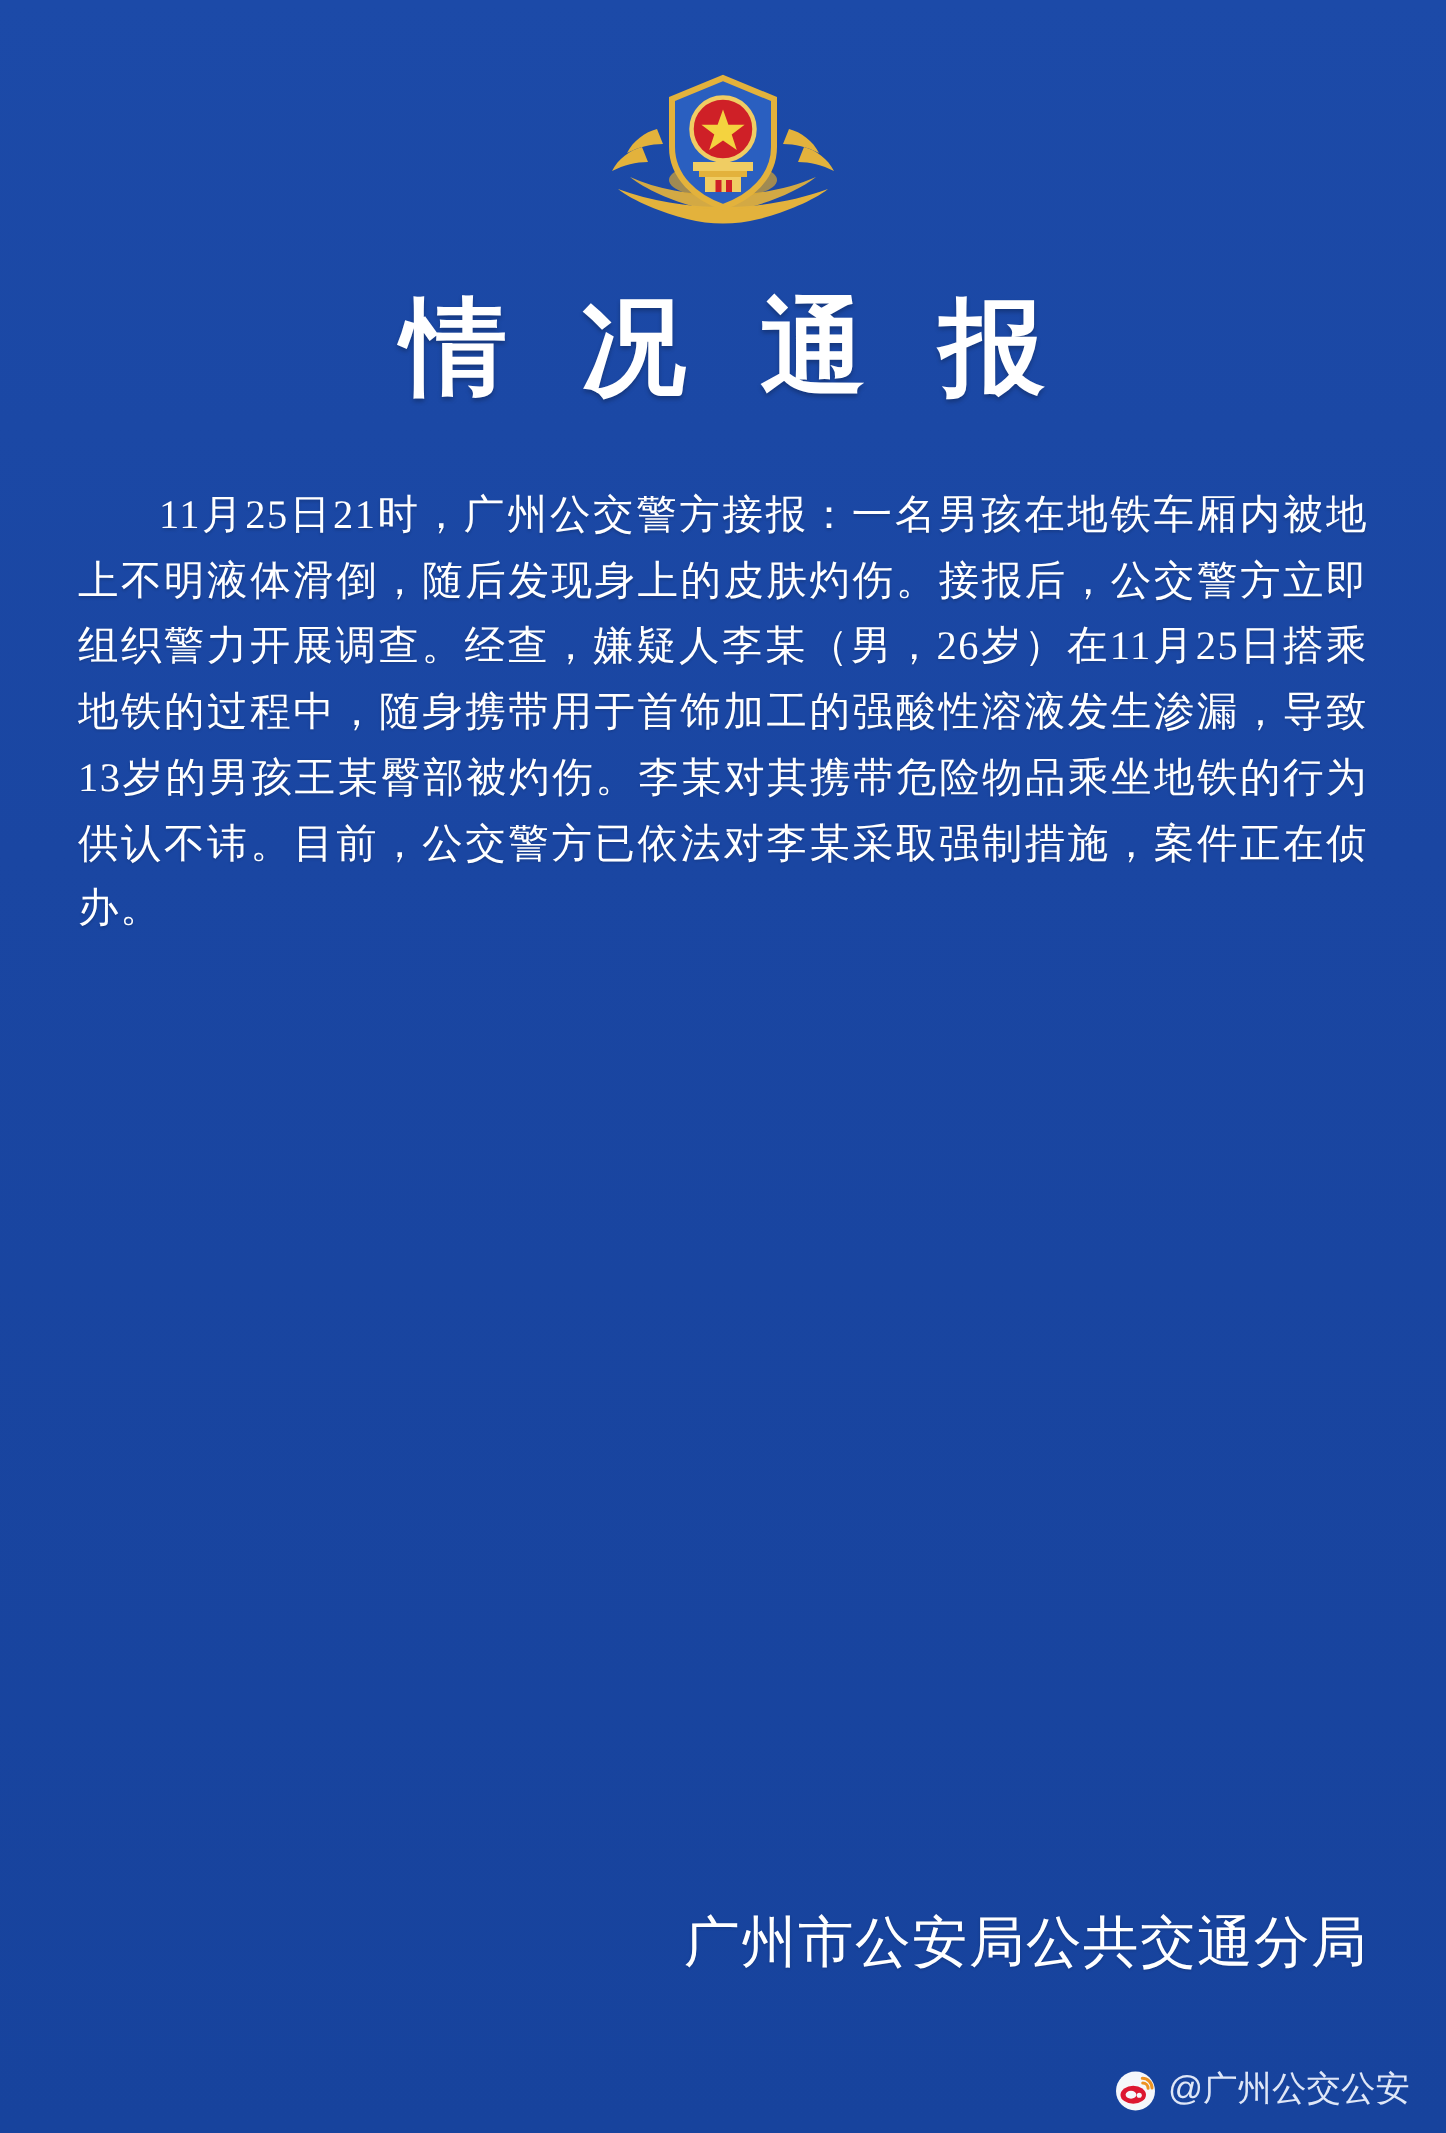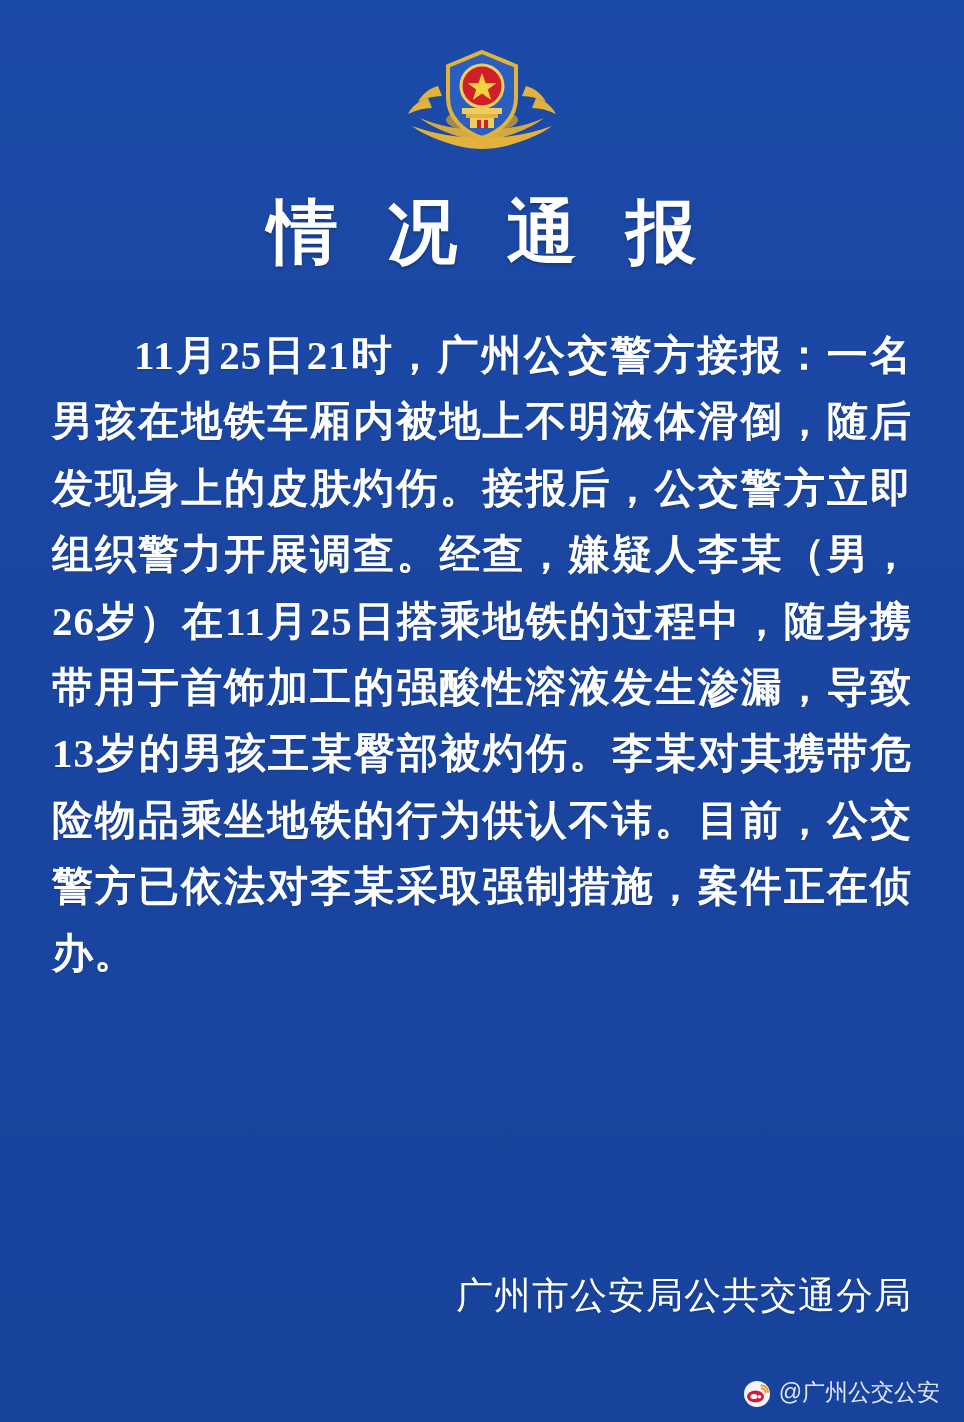--- a/index.html
+++ b/index.html
@@ -48,27 +48,27 @@
     font-weight: 700;
     margin-top: 38px;
     text-indent: 16px;
     text-shadow: 0 2px 3px rgba(0,0,0,0.25);
     font-family: "Liberation Serif", "DejaVu Serif", serif;
   }
 
   
   .body-text {
     margin: 54px 52px 0 52px;
-    font-size: 41px;
+    font-size: 27px;
     line-height: 1.62;
     text-align: justify;
     text-justify: inter-ideograph;
     text-indent: 2em;
     letter-spacing: 1px;
-    font-weight: 700;
+    font-weight: 400;
     text-shadow: 0 1px 2px rgba(0,0,0,0.18);
   }
 
   
   .signature {
     position: absolute;
     right: 52px;
     bottom: 96px;
     text-align: right;
     font-size: 37px;

